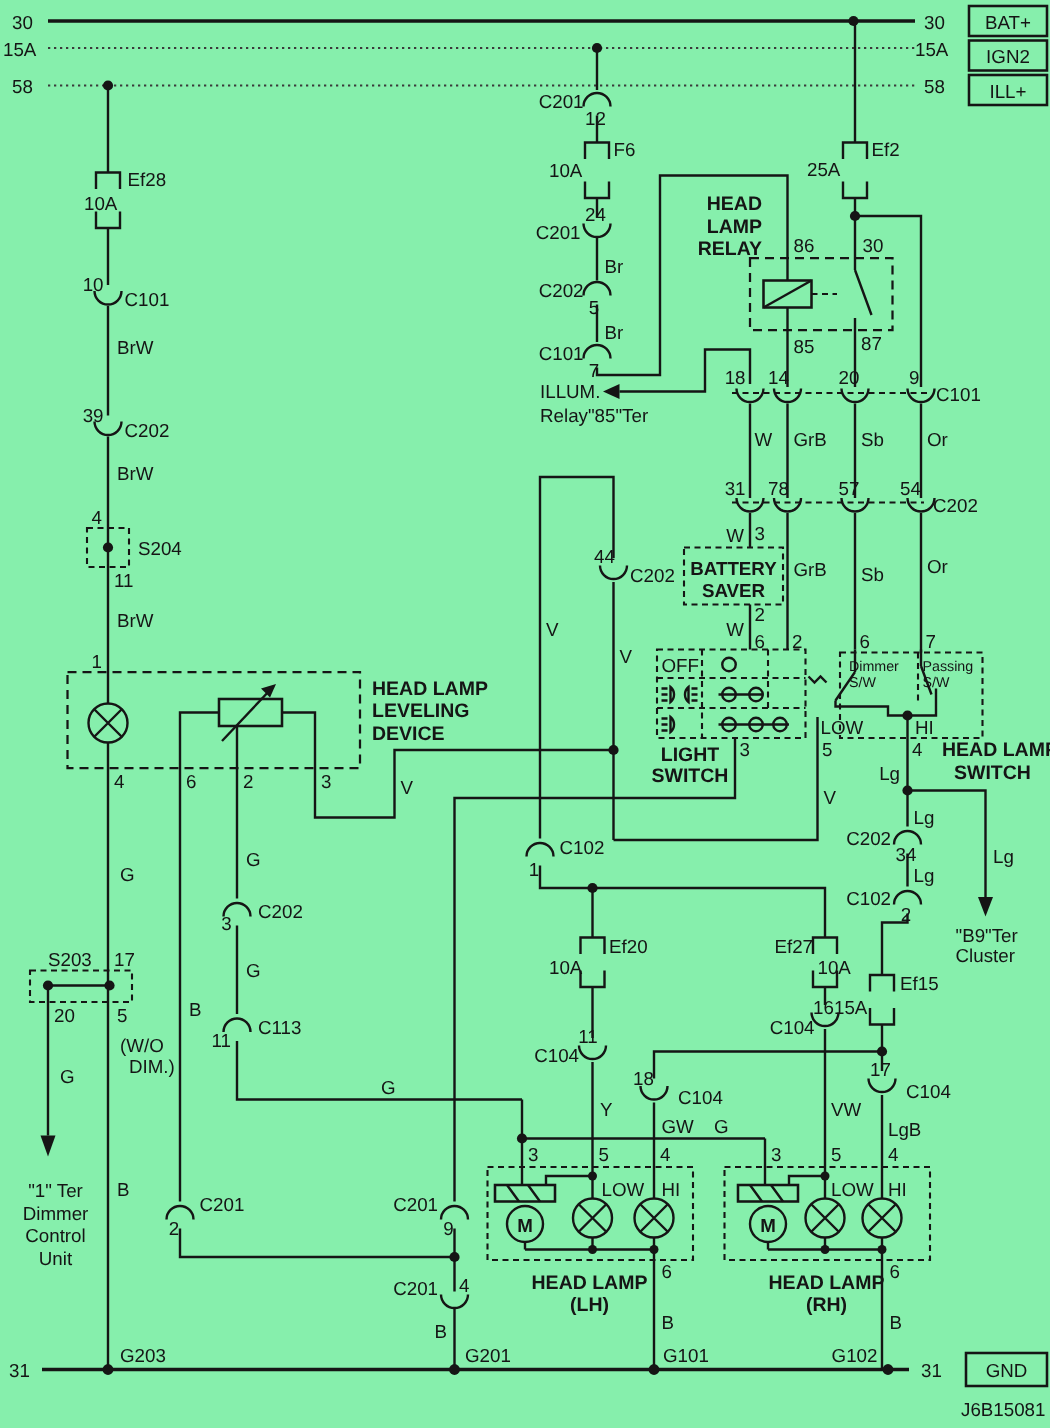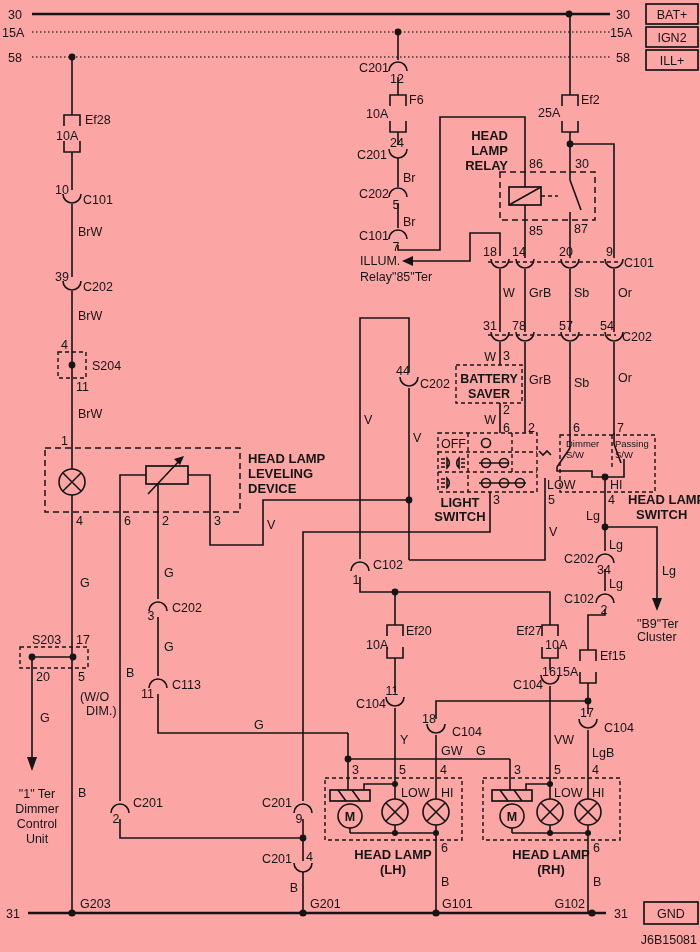--- a/index.html
+++ b/index.html
@@ -1,16 +1,16 @@
 <!DOCTYPE html>
 <html><head>
 <meta charset="utf-8">
 <style>
   html,body{margin:0;padding:0;background:#e8e8e8;}
-  .sheet{width:700px;height:952px;background:#fca5a5;position:relative;margin:0 auto;}
+  .sheet{width:700px;height:952px;background:#86efac;position:relative;margin:0 auto;}
   svg{display:block;}
   svg text{font-family:"Liberation Sans",sans-serif;fill:#151515;font-size:12.5px;}
   .b{font-weight:bold;}
   .t{font-weight:bold;font-size:13px;}
   .s{font-size:9.5px;}
   .w{fill:none;stroke:#151515;stroke-width:1.6;}
   .bus{fill:none;stroke:#151515;stroke-width:2.3;}
   .busd{fill:none;stroke:#3a3a3a;stroke-width:1.3;stroke-dasharray:1.5 2.5;}
   .dash{fill:none;stroke:#151515;stroke-width:1.5;stroke-dasharray:6 4;}
   .dash2{fill:none;stroke:#151515;stroke-width:1.4;stroke-dasharray:4 3;}

